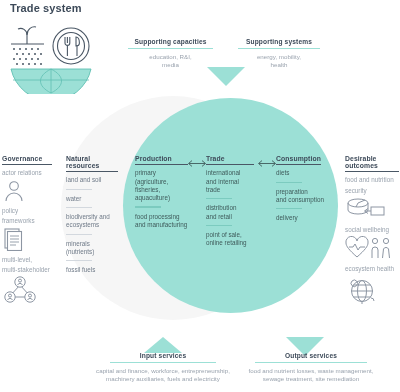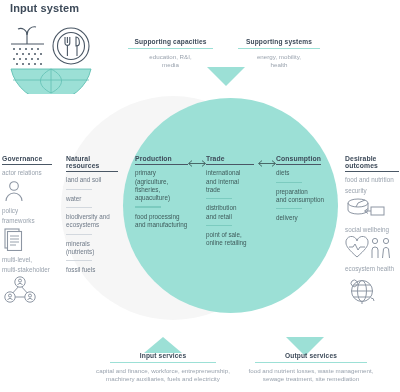--- a/index.html
+++ b/index.html
@@ -155,21 +155,21 @@
   .bot-sub { font-size: 6.2px; line-height: 8.4px; color: #9aa3ae; }
 
   .arrow-lr { position: absolute; }
 </style>
 </head>
 <body>
 
 <div class="stage">
 
   <div class="logo-wrap">
-    <div class="logo-title">Input system</div>
+    <div class="logo-title">Trade system</div>
     <svg width="110" height="80" viewBox="0 0 110 80" style="position:absolute;left:0;top:12px;">
       <g fill="none" stroke="#4a5765" stroke-width="1.1">
         <path d="M23,21 C23,15 28,12 32,13"></path>
         <path d="M23,21 C23,16 18,13 14,15"></path>
         <line x1="23" y1="21" x2="23" y2="30"></line>
         <line x1="7" y1="30" x2="40" y2="30"></line>
       </g>
       <g fill="#4a5765">
         <circle cx="10" cy="35" r="1"></circle>
           <circle cx="16" cy="35" r="1"></circle>

